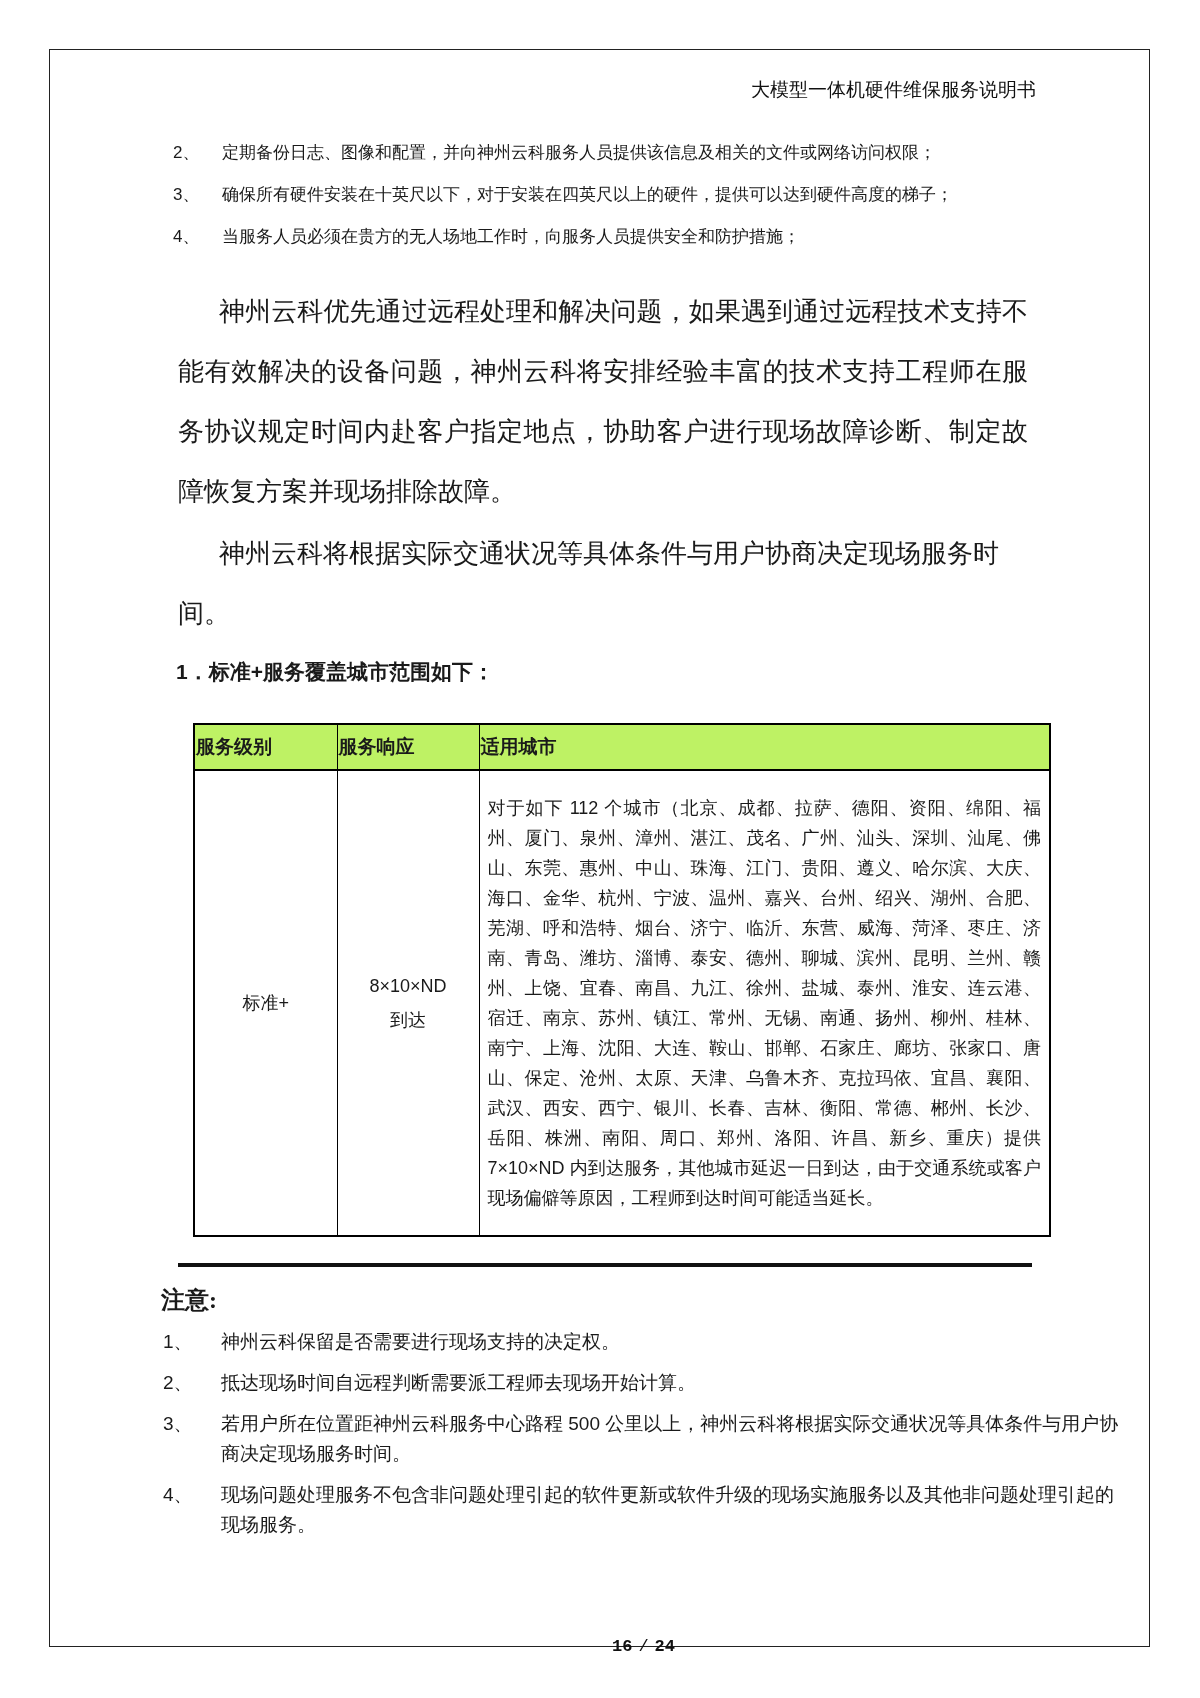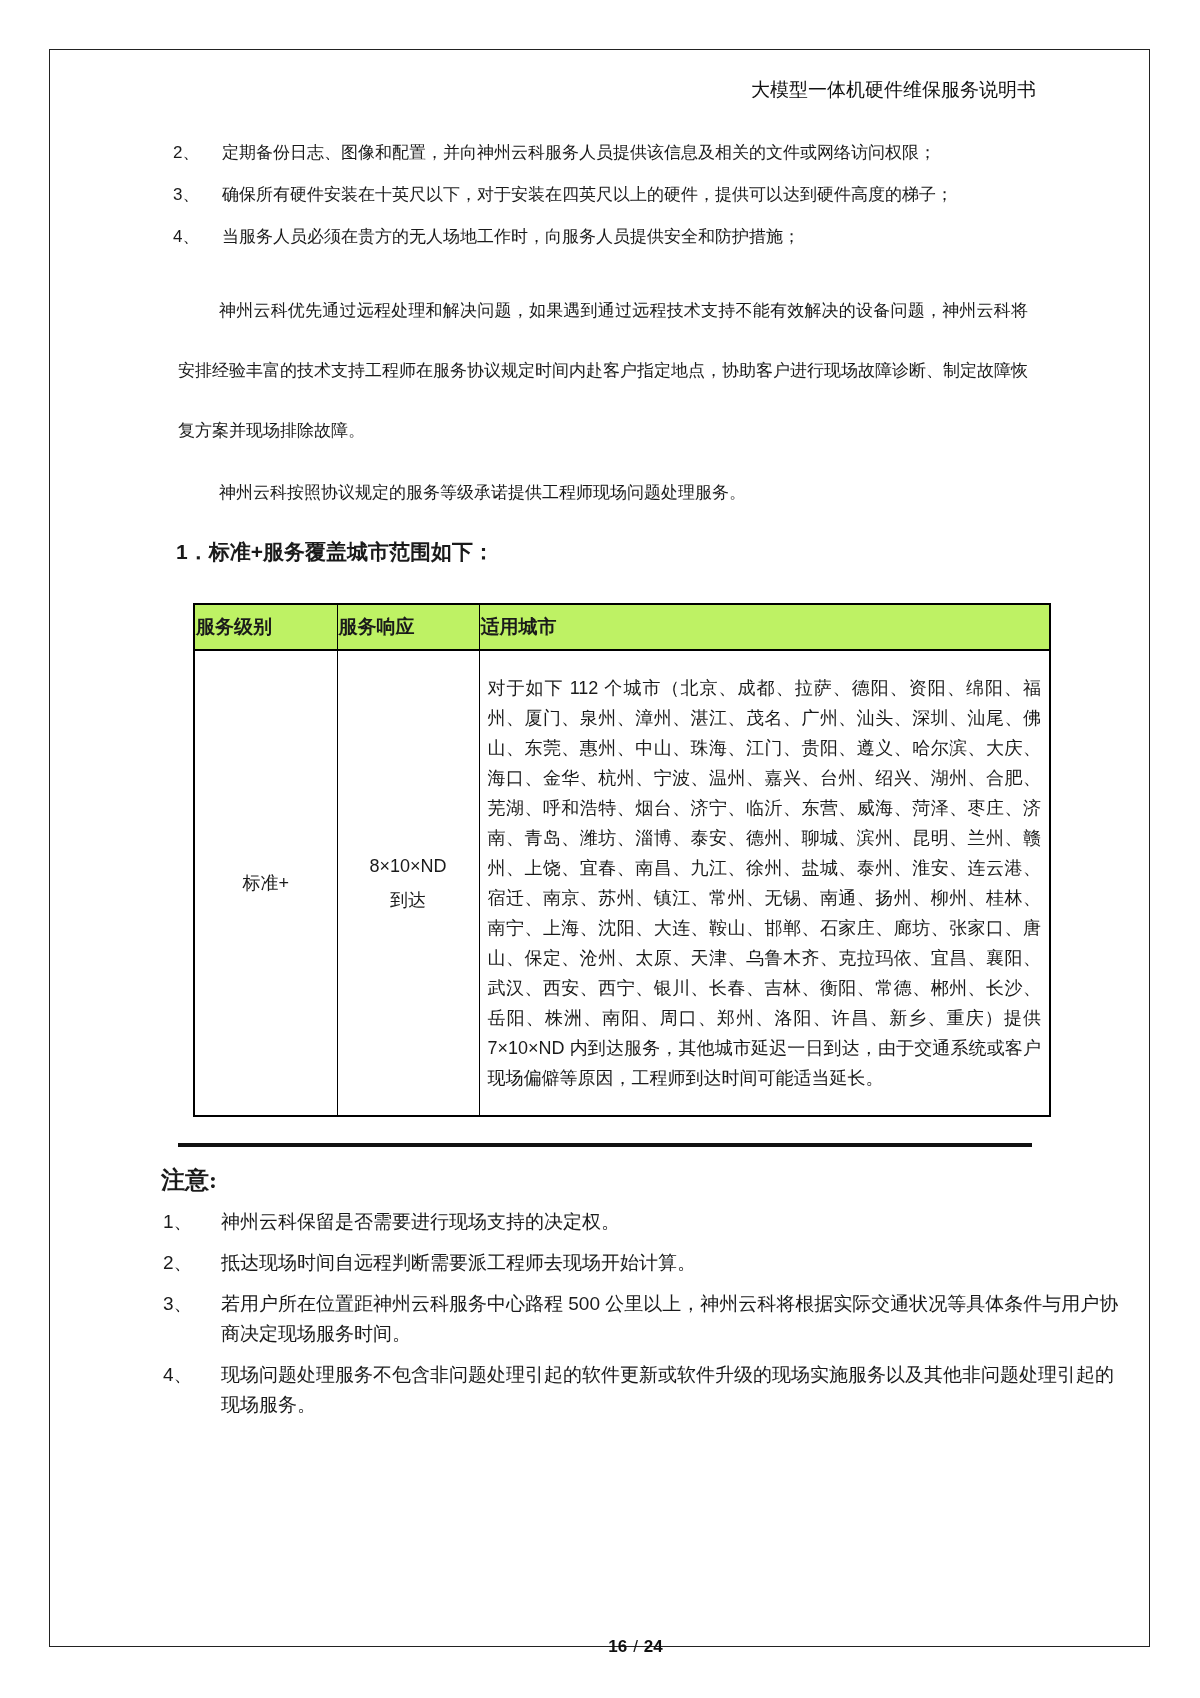--- a/index.html
+++ b/index.html
@@ -52,21 +52,21 @@
     font-weight:400;
     margin-right:14px;
   }
   .section-heading .sec-title{
     font-size:22px;
     font-weight:700;
   }
   .para{
     margin:0 0 0 129px;
     width:850px;
-    font-size:17px;
+    font-size:26px;
     line-height:60px;
     text-align:justify;
     text-indent:41px;
   }
   .para.p1{margin-top:31px;}
   .para.p2{margin-top:2px;text-align:left;}
   .coverage-heading{
     margin:14px 0 0 127px;
     font-size:21px;
     font-weight:700;
@@ -125,24 +125,24 @@
   .note{
     display:flex;
     font-size:19px;
     line-height:30px;
     margin-bottom:11px;
   }
   .note .num{flex:0 0 58px;}
   .note .txt{flex:1 1 auto;max-width:900px;}
   .footer{
     position:absolute;
-    left:35px;top:1588px;
+    left:43px;top:1588px;
     width:1103px;
     text-align:center;
-    font-family:Liberation Sans, sans-serif;
+    font-family:Liberation Mono, monospace;
     font-size:17px;
     color:#111;
   }
   .footer .pg{font-weight:700;}
   .footer .sep{font-weight:400;padding:0 6px;}
 </style>
 </head>
 <body>
 
 <div class="page">
@@ -161,21 +161,21 @@
         <span class="txt">确保所有硬件安装在十英尺以下，对于安装在四英尺以上的硬件，提供可以达到硬件高度的梯子；</span>
       </div>
       <div class="li">
         <span class="num">4、</span>
         <span class="txt">当服务人员必须在贵方的无人场地工作时，向服务人员提供安全和防护措施；</span>
       </div>
     </div>
 
 
     <div class="para p1">神州云科优先通过远程处理和解决问题，如果遇到通过远程技术支持不能有效解决的设备问题，神州云科将安排经验丰富的技术支持工程师在服务协议规定时间内赴客户指定地点，协助客户进行现场故障诊断、制定故障恢复方案并现场排除故障。</div>
-    <div class="para p2">神州云科按照协议规定的服务等级承诺提供工程师现场问题处理服务。</div>
+    <div class="para p2">神州云科将根据实际交通状况等具体条件与用户协商决定现场服务时间。</div>
 
     <div class="coverage-heading">1．标准+服务覆盖城市范围如下：</div>
 
     <table class="coverage">
       <colgroup>
           <col class="col1">
           <col class="col2">
           <col>
         </colgroup>
       <thead>

